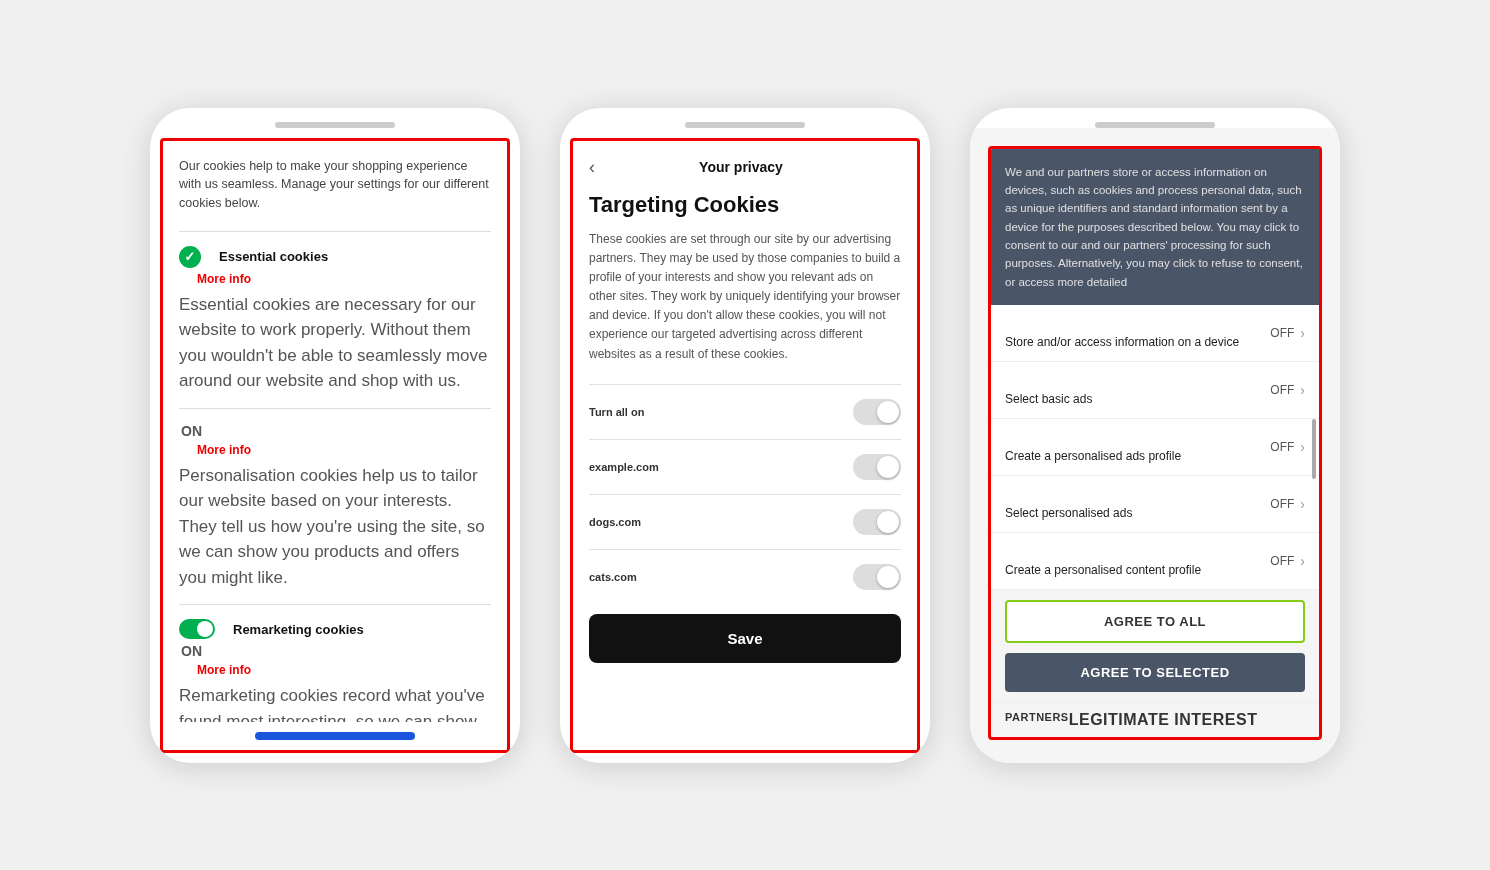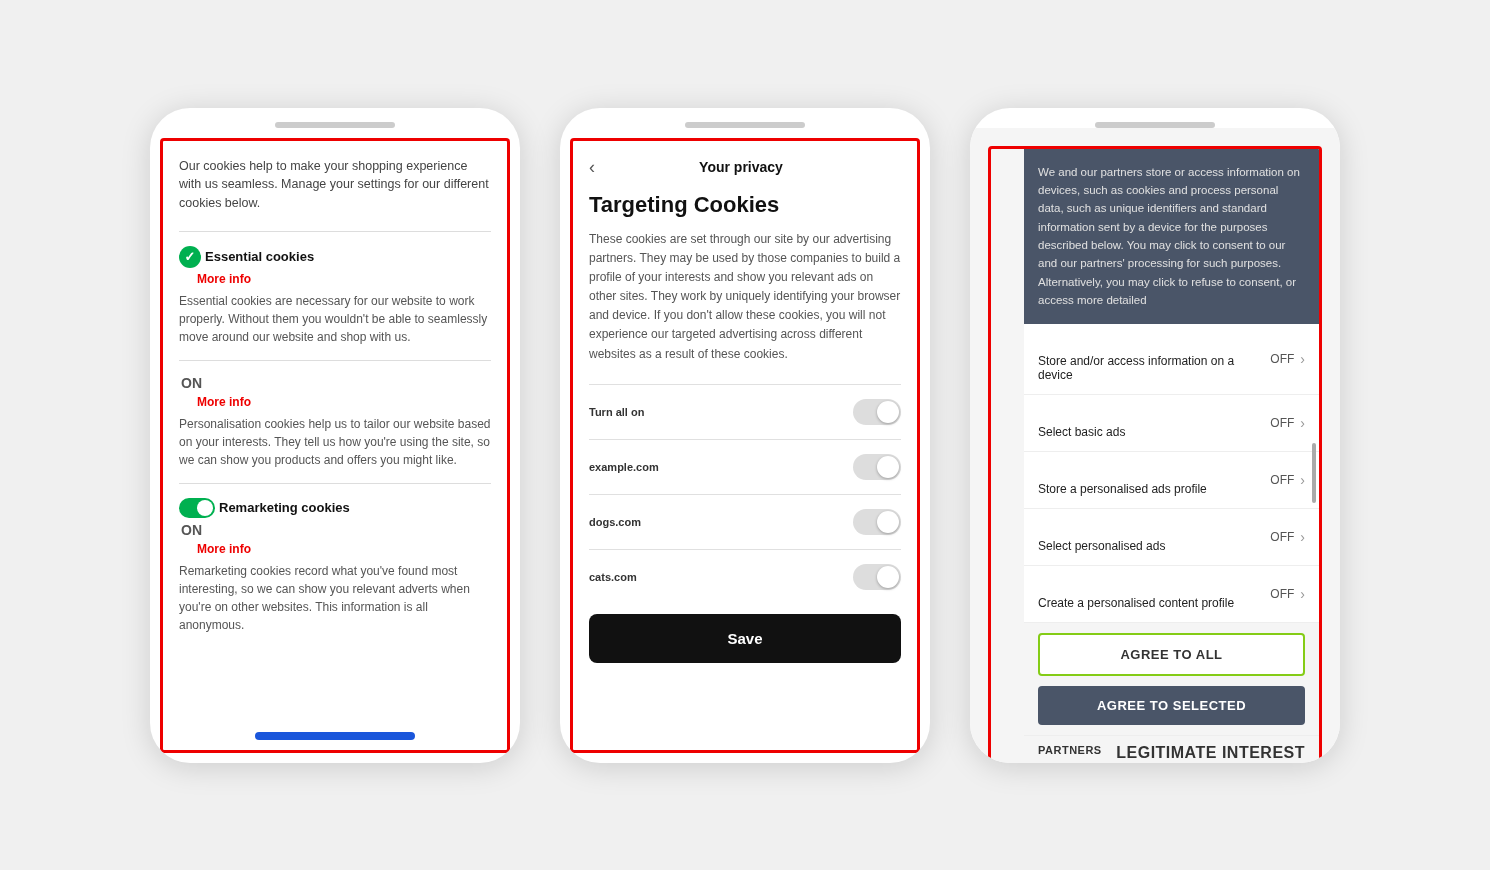--- a/index.html
+++ b/index.html
@@ -84,40 +84,40 @@
 
     .cookie-section {
       border-top: 1px solid #ddd;
       padding-top: 14px;
       margin-bottom: 14px;
     }
 
     .cookie-header {
       display: flex;
       align-items: center;
-      gap: 4px;
+      gap: 18px;
       margin-bottom: 4px;
     }
 
     .cookie-title {
       font-weight: 700;
       font-size: 13px;
       color: #111;
     }
 
     .more-info-link {
       color: #e00;
       font-size: 12px;
       font-weight: 600;
       margin-bottom: 6px;
       padding-left: 18px;
     }
 
     .cookie-desc {
-      font-size: 12px;
+      font-size: 17px;
       color: #555;
       line-height: 1.5;
     }
 
     .on-label {
       font-size: 14px;
       color: #555;
       font-weight: 600;
       margin-left: 2px;
       margin-bottom: 4px;
@@ -336,21 +336,20 @@
       text-align: center;
       font-size: 13px;
       font-weight: 600;
       letter-spacing: 0.5px;
       color: #fff;
       cursor: pointer;
     }
 
     .partners-row {
       display: flex;
-      justify-content: space-between;
       padding: 8px 14px;
       border-top: 1px solid #eee;
     }
 
     .partners-label {
       font-size: 11px;
       font-weight: 700;
       color: #333;
       letter-spacing: 0.5px;
     }
@@ -365,21 +364,20 @@
     .dark-bg {
       background: #4a5568;
     }
 
     .phone3-red-box {
       border: 3px solid #e00;
       margin: 8px;
       border-radius: 4px;
       overflow: hidden;
       flex: 1;
-      padding-left: 33px;
     }
 
     .scrollbar-indicator {
       position: absolute;
       right: 3px;
       top: 40%;
       width: 4px;
       height: 60px;
       background: #aaa;
       border-radius: 2px;
@@ -500,21 +498,21 @@
 
           <div class="consent-row">
             <span class="consent-row-label">Select basic ads</span>
             <div class="consent-row-right">
               <span class="off-text">OFF</span>
               <span class="chevron-right">›</span>
             </div>
           </div>
 
           <div class="consent-row">
-            <span class="consent-row-label">Store a personalised ads profile</span>
+            <span class="consent-row-label">Create a personalised ads profile</span>
             <div class="consent-row-right">
               <span class="off-text">OFF</span>
               <span class="chevron-right">›</span>
             </div>
           </div>
 
           <div class="consent-row">
             <span class="consent-row-label">Select personalised ads</span>
             <div class="consent-row-right">
               <span class="off-text">OFF</span>

